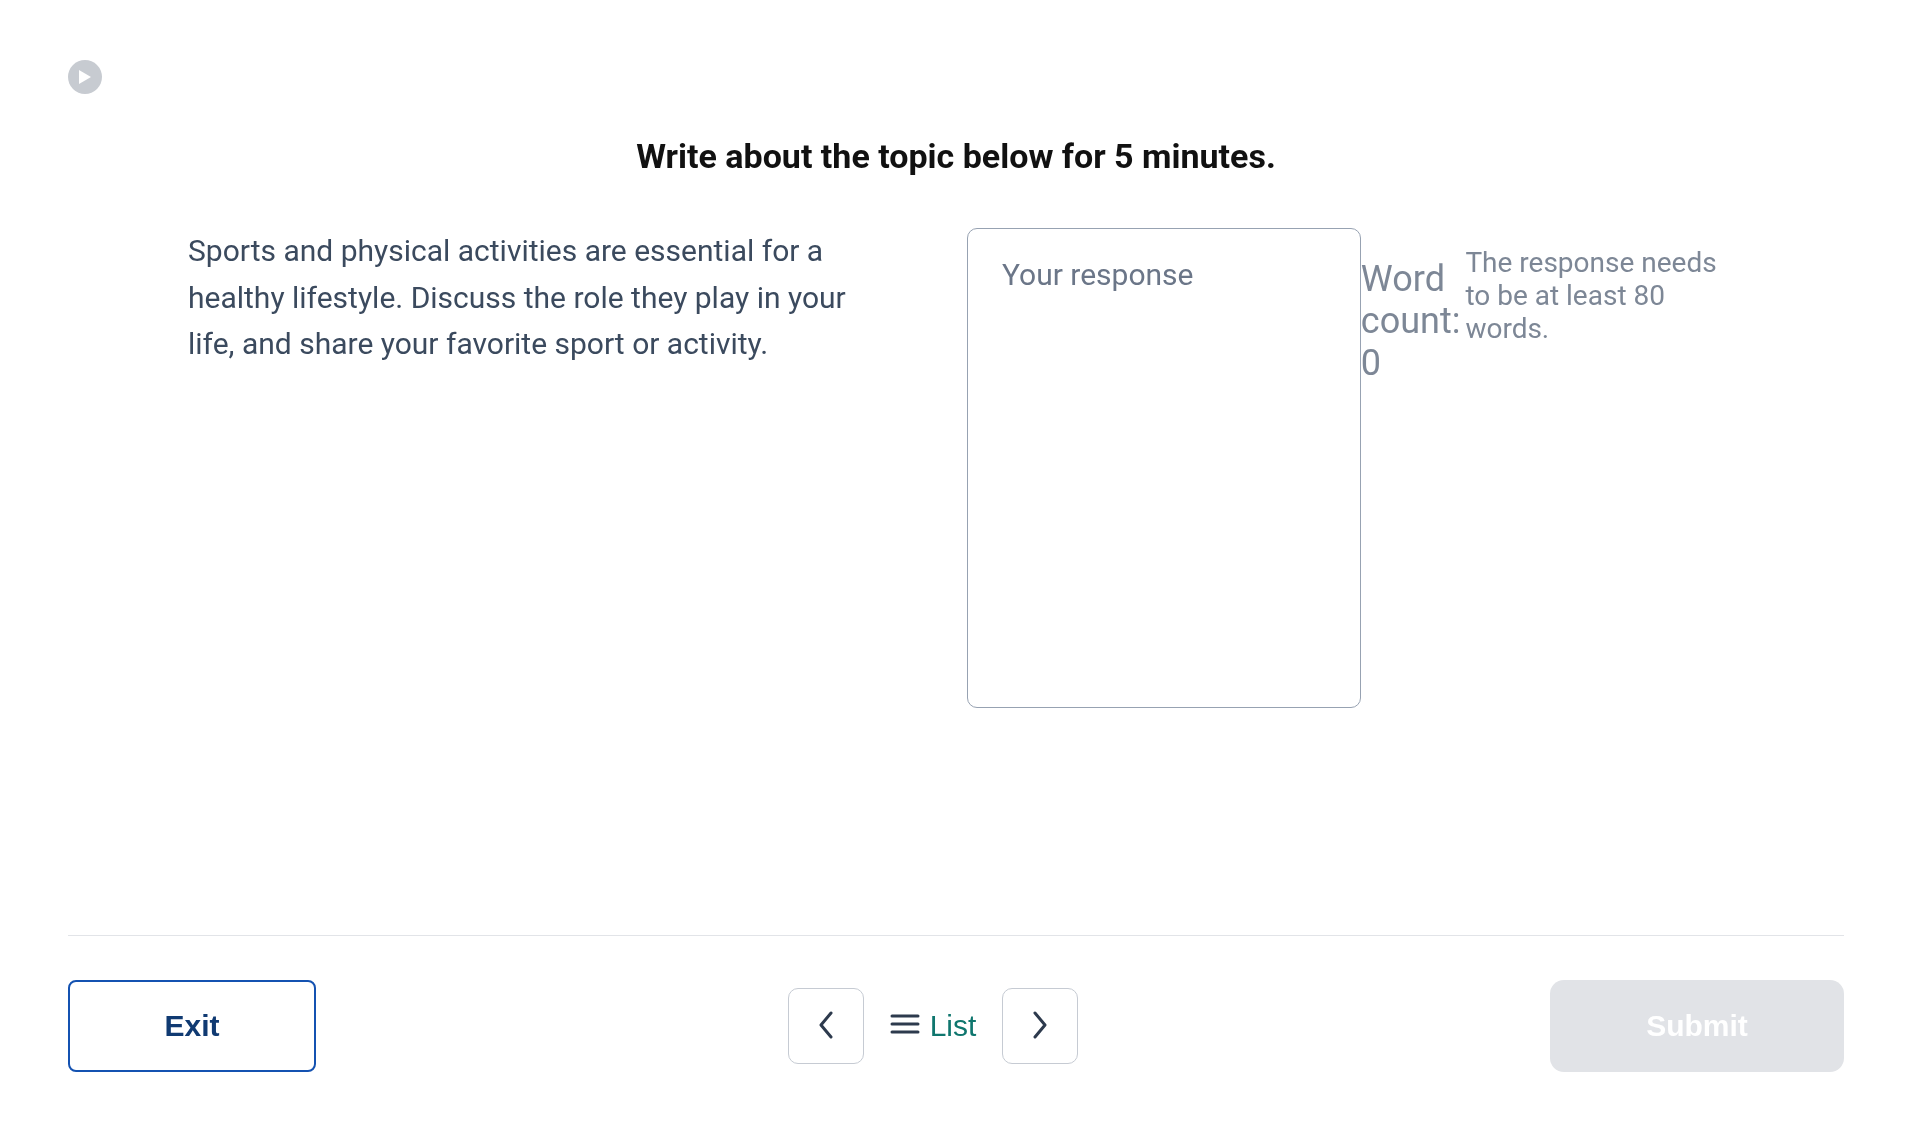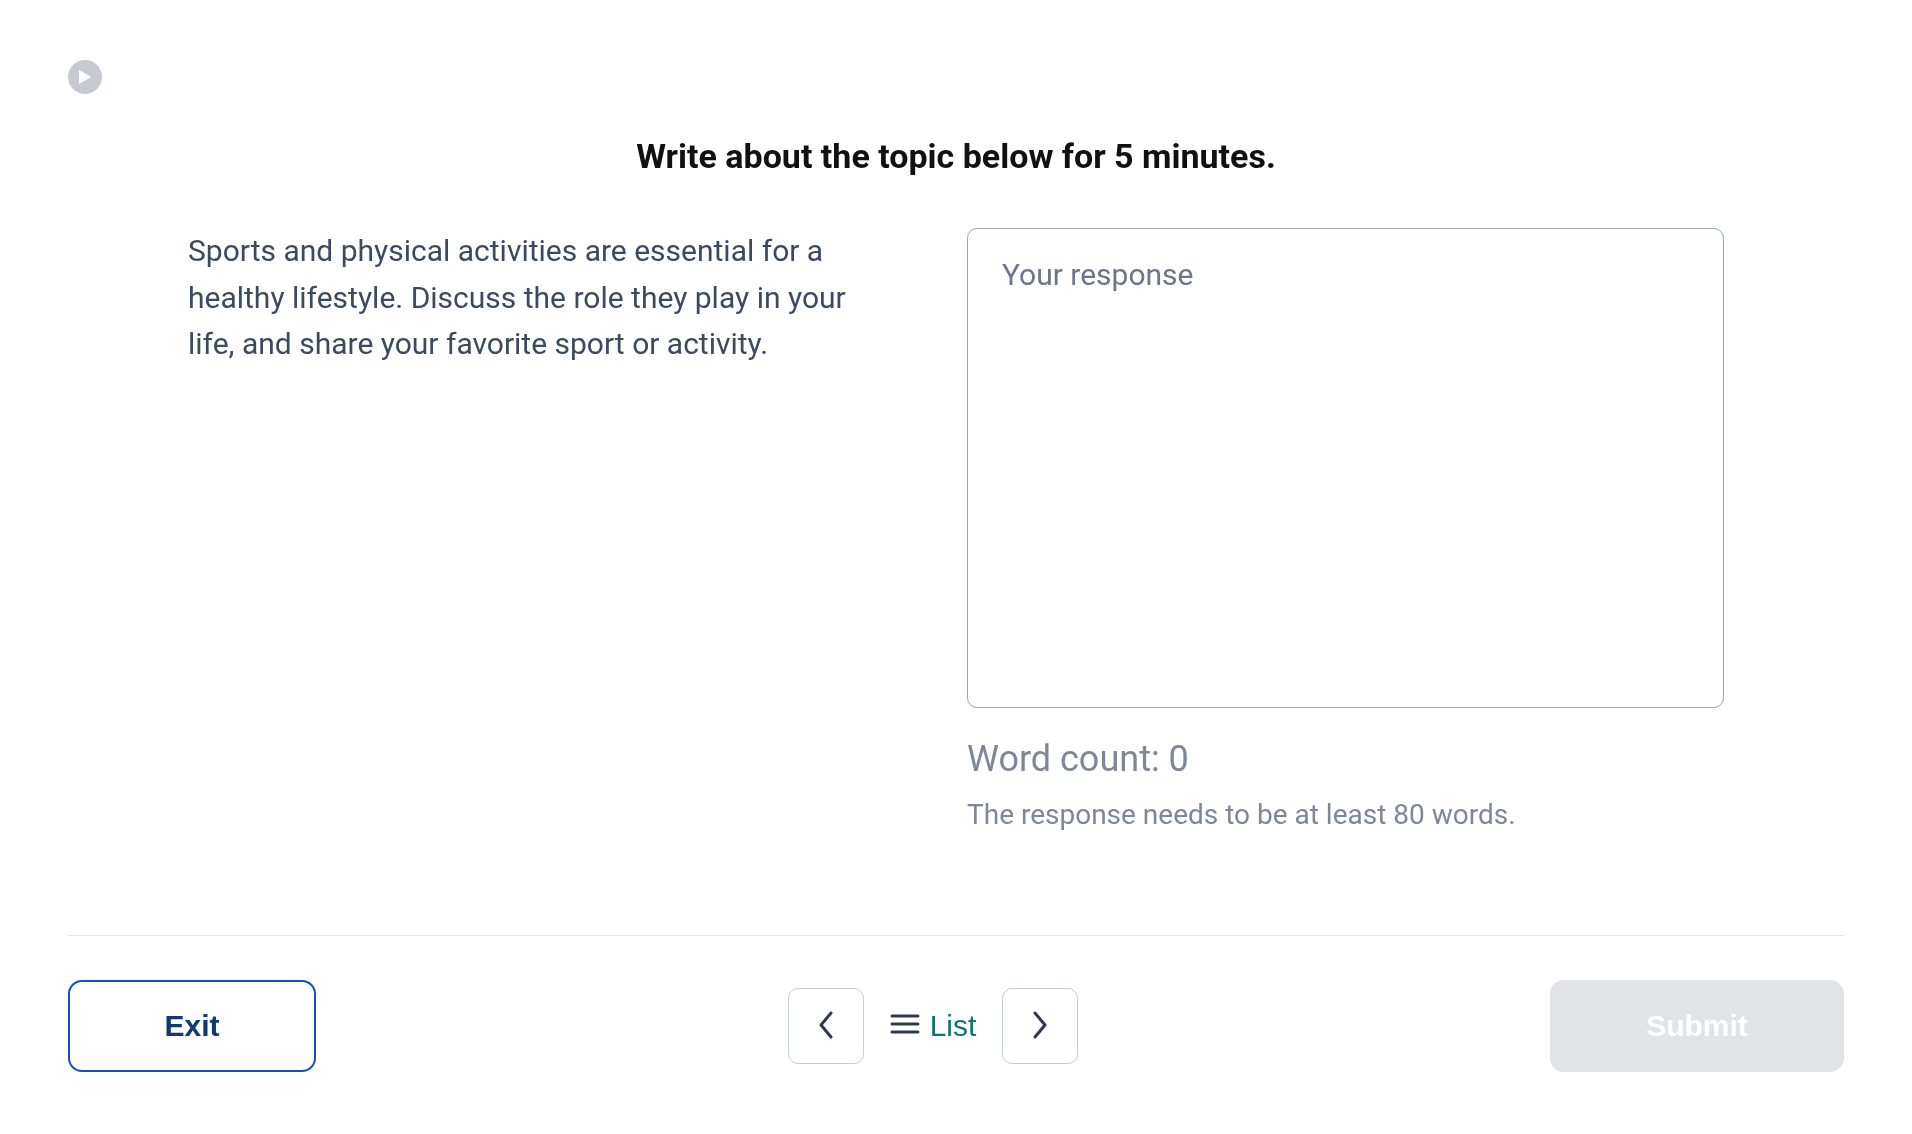--- a/index.html
+++ b/index.html
@@ -53,21 +53,20 @@
   .prompt {
     flex: 0 0 700px;
     font-size: 30px;
     line-height: 1.55;
     color: #3b4a5e;
     font-weight: 400;
   }
   .response-col {
     flex: 1 1 auto;
     display: flex;
-    flex-direction: column;
   }
   .response-input {
     width: 100%;
     height: 480px;
     border: 1.5px solid #97a2b2;
     border-radius: 10px;
     padding: 28px 34px;
     font-size: 30px;
     font-family: inherit;
     color: #3b4a5e;
@@ -101,21 +100,21 @@
     right: 68px;
     bottom: 62px;
     display: flex;
     align-items: center;
     justify-content: space-between;
   }
   .exit-btn {
     width: 248px;
     height: 92px;
     border: 2px solid #1452b1;
-    border-radius: 14px;
+    border-radius: 8px;
     background: #ffffff;
     color: #103a72;
     font-size: 30px;
     font-weight: 600;
     cursor: pointer;
   }
   .nav-group {
     display: flex;
     align-items: center;
     gap: 22px;

